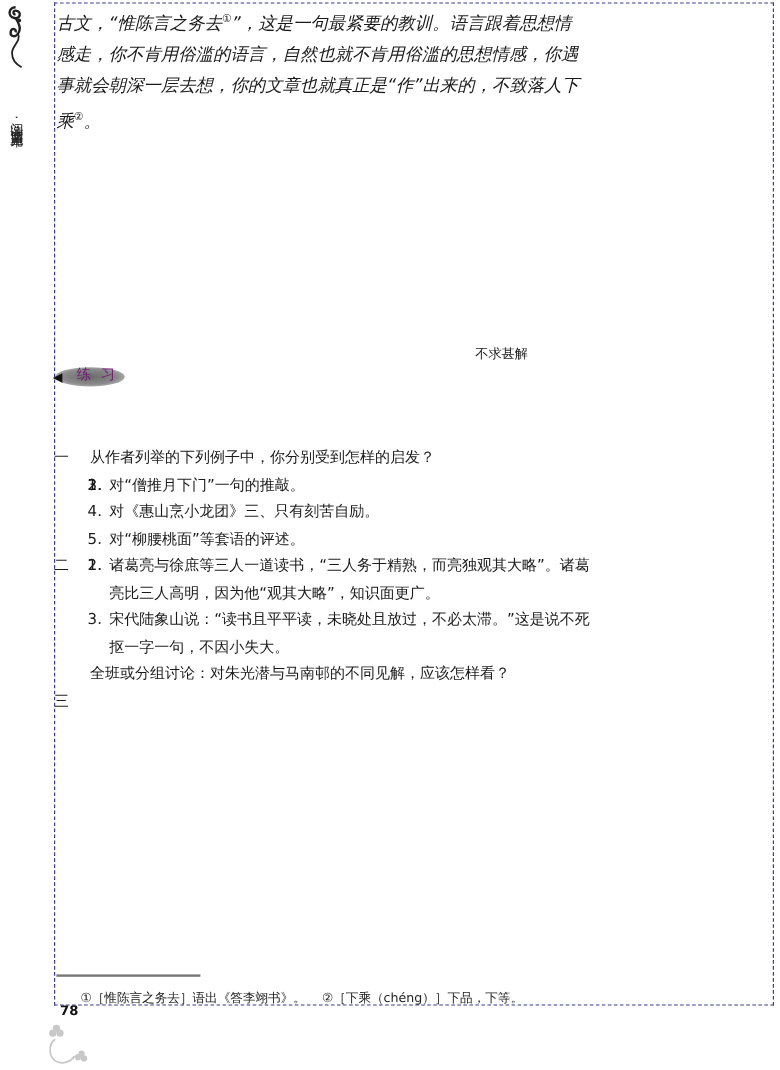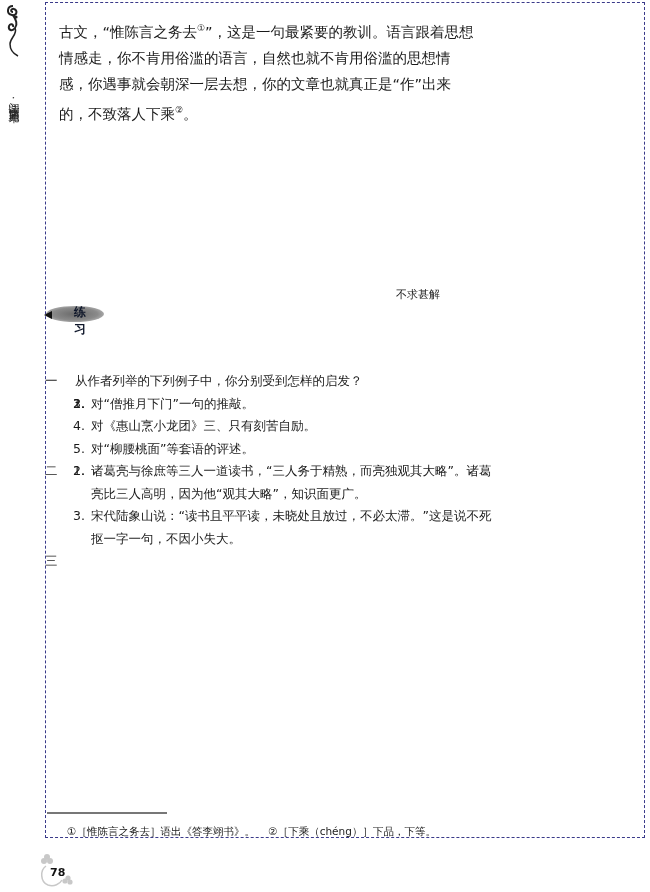--- a/index.html
+++ b/index.html
@@ -22,21 +22,21 @@
     .side-label {
       position: absolute; left: 6px; top: 94px; width: 14px;
       font-size: 11px; line-height: 13px; text-align: center; color: #222;
       writing-mode: vertical-rl; letter-spacing: 1px;
     }
 
     .body-text {
       position: absolute; left: 47px; top: 3px; width: 440px;
       font-size: 14.5px; line-height: 26px; color: #1a1a1a;
     }
-    .body-text p { margin: 12px; }
+    .body-text p { margin: 0; font-style: italic; }
     .body-text p.indent { text-indent: 29px; }
     sup { font-size: 9px; vertical-align: 6px; }
 
     .date {
       position: absolute; left: 396px; top: 287px;
       font-size: 11px; color: #222;
     }
 
     .exercise-badge {
       position: absolute; left: 46px; top: 302px; width: 58px; height: 22px;
@@ -44,21 +44,21 @@
     .exercise-badge .blob {
       position: absolute; left: 0; top: 4px; width: 58px; height: 16px;
       background: radial-gradient(ellipse at center, #6a6a6a 0%, #8a8a8a 55%, #b8b8b8 80%, rgba(255,255,255,0) 100%);
       border-radius: 50%;
     }
     .exercise-badge .blob::before {
       content: ""; position: absolute; left: -2px; top: 5px;
       border-right: 8px solid #111; border-top: 4px solid transparent; border-bottom: 4px solid transparent;
     }
     .exercise-badge .title {
-      position: absolute; left: 28px; top: 2px; font-size: 12px; font-weight: bold; color: #0f172a;
+      position: absolute; left: 18px; top: 2px; font-size: 12px; font-weight: normal; color: #701a75;
       letter-spacing: 8px;
     }
 
     .exercises {
       position: absolute; left: 47px; top: 370px; width: 450px;
       font-size: 12.5px; line-height: 22.5px; color: #1a1a1a;
     }
     .q { position: relative; padding-left: 28px; }
     .q .qnum { position: absolute; left: -2px; top: 0; }
     .sub { position: relative; padding-left: 44px; }
@@ -69,21 +69,21 @@
       position: absolute; left: 47px; top: 812px; width: 120px; height: 2px; background: #777;
     }
     .footnotes {
       position: absolute; left: 67px; top: 825px; font-size: 10.5px; color: #222; white-space: pre;
     }
 
     .page-num-deco {
       position: absolute; left: 38px; top: 852px; width: 40px; height: 36px;
     }
     .page-num {
-      position: absolute; left: 50px; top: 866px; font-size: 11px; font-weight: bold; color: #111;
+      position: absolute; left: 50px; top: 836px; font-size: 11px; font-weight: bold; color: #111;
     }
   </style>
 </head>
 <body>
 
 <svg class="ornament" viewBox="0 0 18 60">
   <path d="M9 4 C3 4 2 12 8 13 C13 14 14 8 10 7 C7 6 6 10 9 10" fill="none" stroke="#222" stroke-width="2"></path>
   <path d="M9 13 C12 18 14 22 11 26 C8 30 4 28 5 24 C6 21 10 22 9 25" fill="none" stroke="#222" stroke-width="2"></path>
   <path d="M11 26 C14 32 6 36 6 42 C6 48 10 52 14 54" fill="none" stroke="#222" stroke-width="1.5"></path>
   <circle cx="12" cy="15" r="1.6" fill="#222"></circle>
@@ -114,20 +114,21 @@
   <div class="sub"><span class="snum">3.</span><span>对“僧推月下门”一句的推敲。</span></div>
   <div class="sub"><span class="snum">4.</span><span>对《惠山烹小龙团》三、只有刻苦自励。</span></div>
   <div class="sub"><span class="snum">5.</span><span>对“柳腰桃面”等套语的评述。</span></div>
 
   <div class="q">
     <span class="qnum">二</span>
   </div>
   <div class="sub"><span class="snum">1.</span></div>
   <div class="sub"><span class="snum">2.</span><span>诸葛亮与徐庶等三人一道读书，“三人务于精熟，而亮独观其大略”。诸葛亮比三人高明，因为他“观其大略”，知识面更广。</span></div>
   <div class="sub"><span class="snum">3.</span><span>宋代陆象山说：“读书且平平读，未晓处且放过，不必太滞。”这是说不死抠一字一句，不因小失大。</span></div>
+  <div class="plain">全班或分组讨论：对朱光潜与马南邨的不同见解，应该怎样看？</div>
 
   <div class="q">
     <span class="qnum">三</span>
   </div>
 </div>
 
 <div class="footnote-rule"></div>
 <div class="footnotes">①［惟陈言之务去］语出《答李翊书》。    ②［下乘（chéng）］下品，下等。</div>
 
 <svg class="page-num-deco" viewBox="0 0 40 36">

